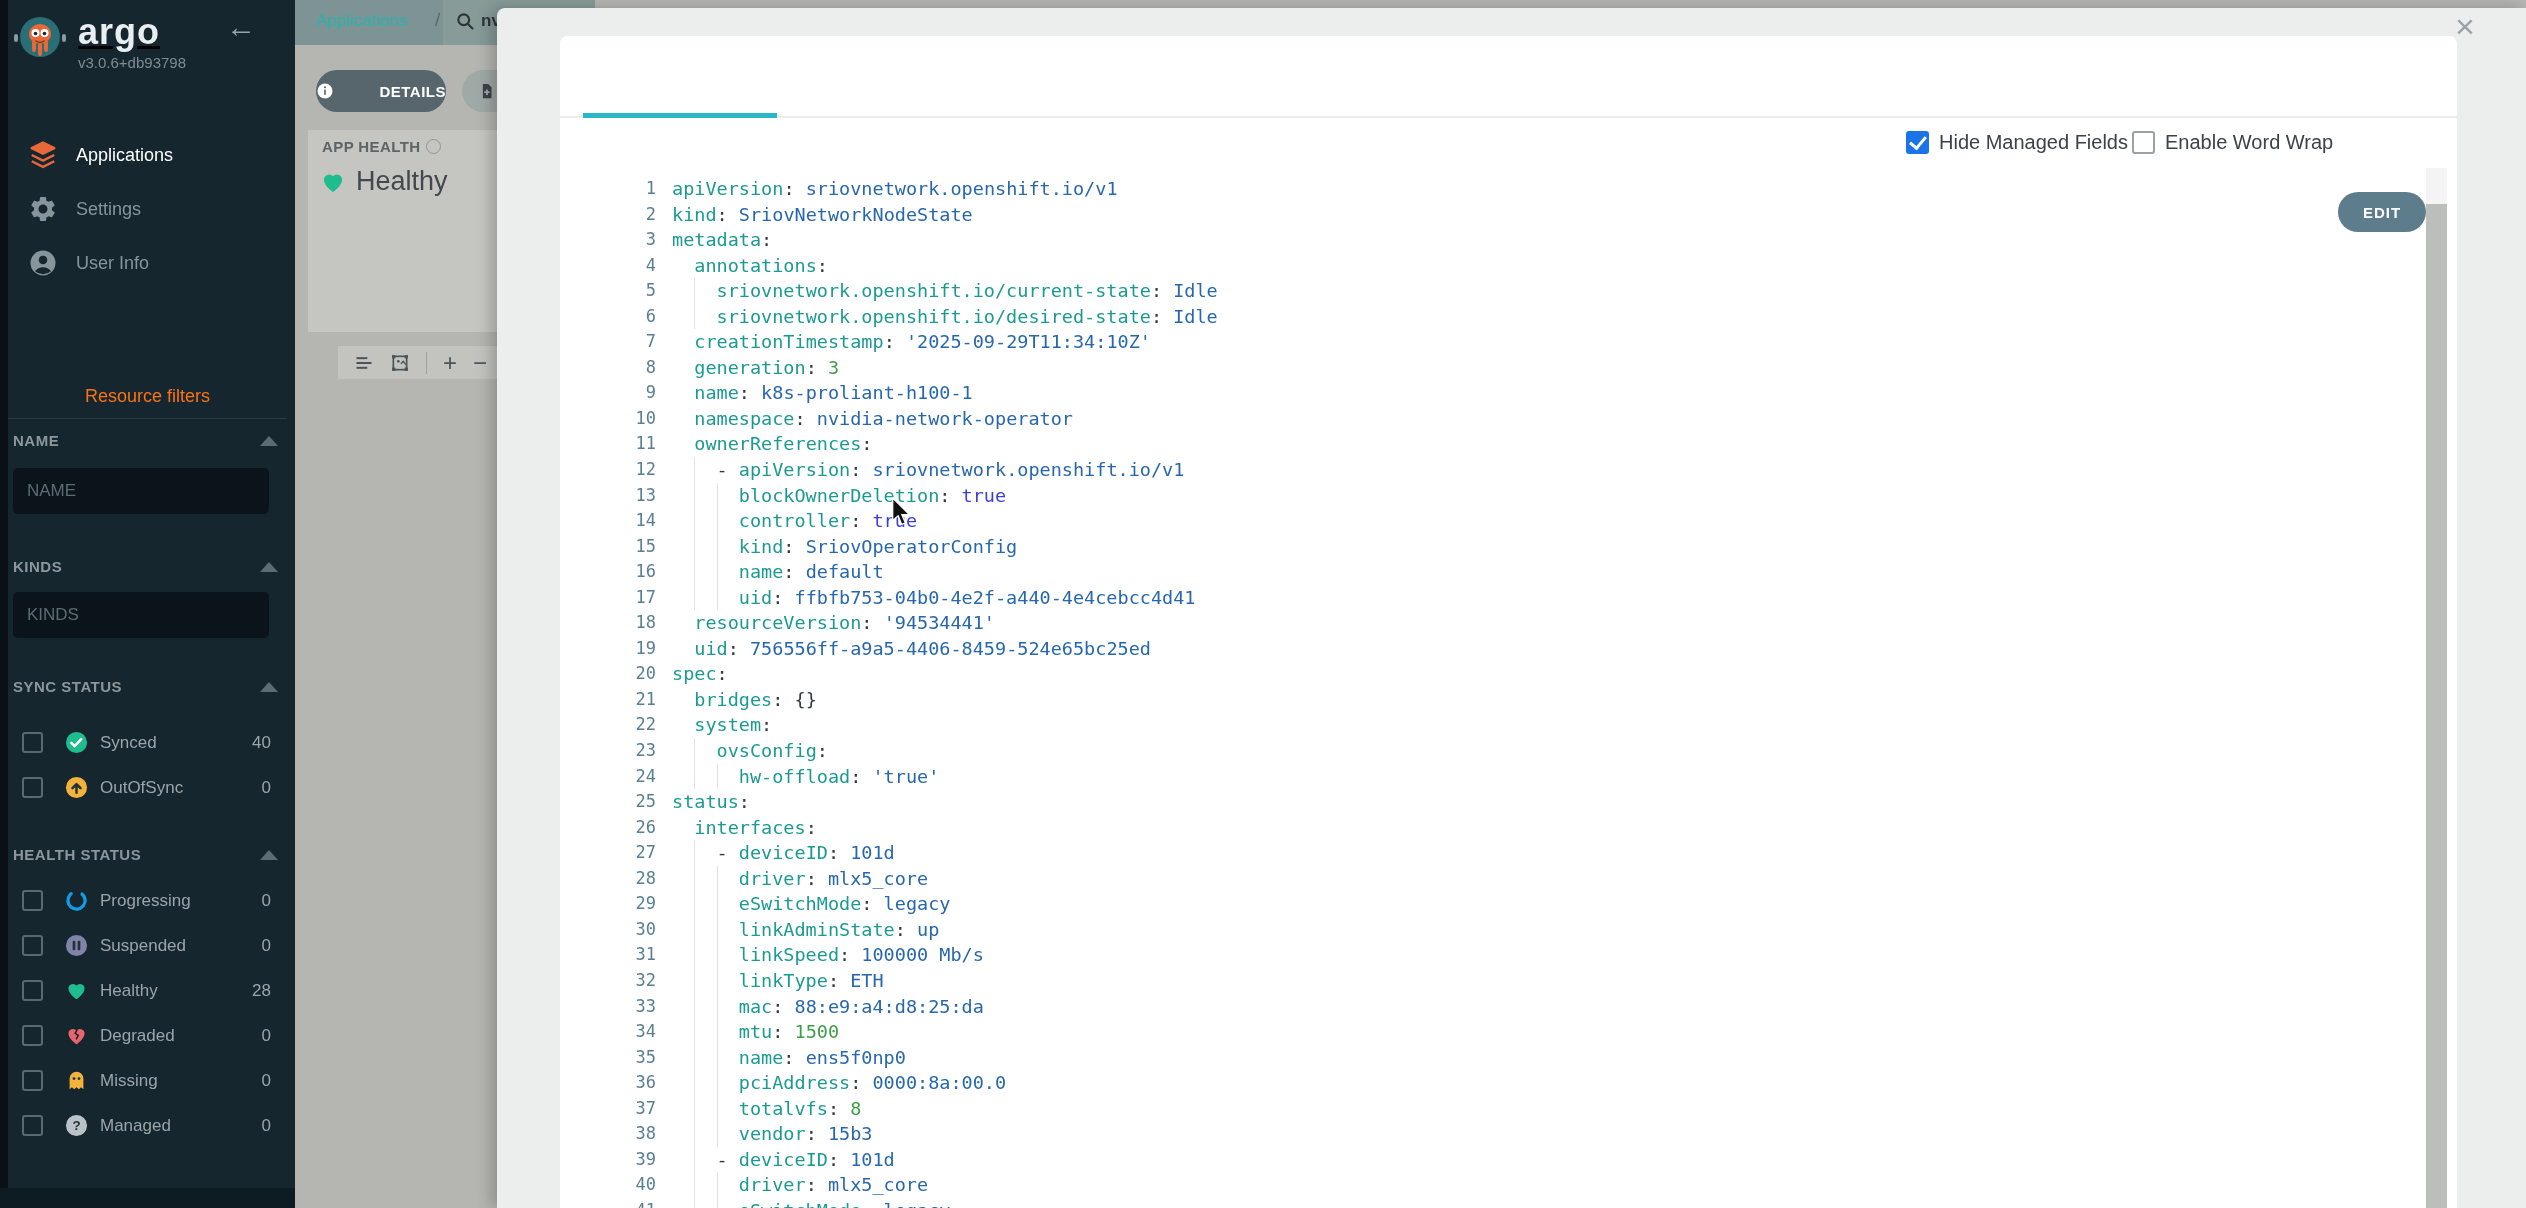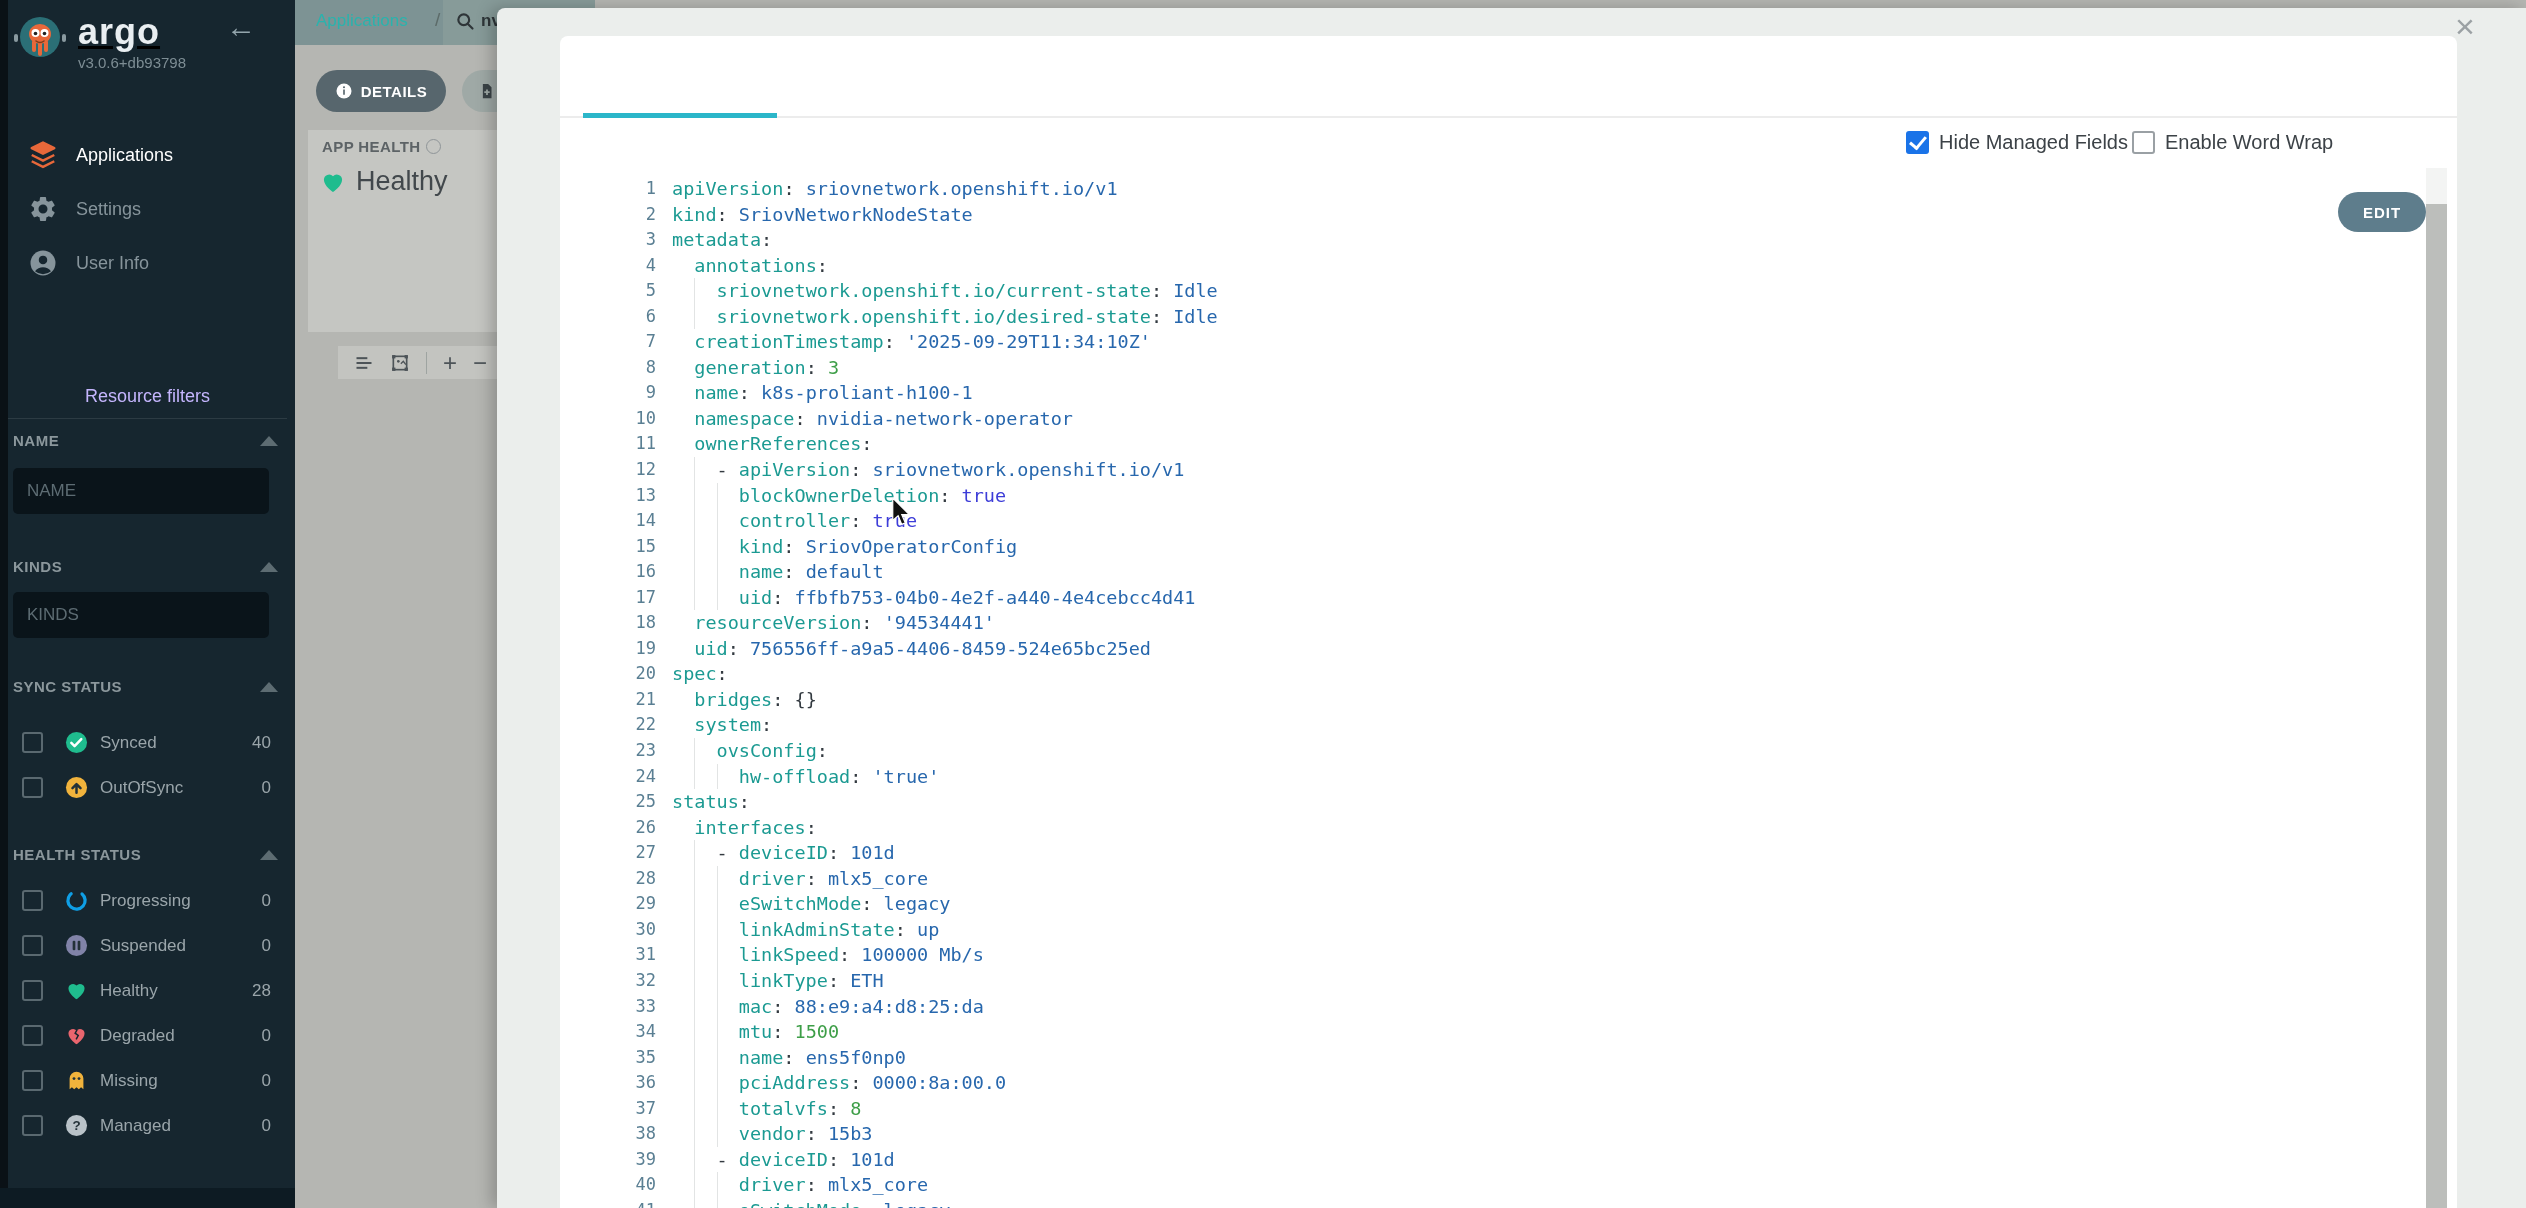--- a/index.html
+++ b/index.html
@@ -12,21 +12,21 @@
   .logo-row{position:absolute;left:14px;top:12px;display:flex;align-items:flex-start;text-decoration:underline;}
   .logo-badge{width:52px;height:52px;}
   .wordmark{color:#e9eef1;font-size:36px;font-weight:700;letter-spacing:1px;margin-left:12px;line-height:40px;}
   .version{position:absolute;left:78px;top:54px;color:#7d8d94;font-size:15px;}
   .back-arrow{position:absolute;left:226px;top:10px;color:#93a5ac;font-size:30px;cursor:pointer;}
   .nav{position:absolute;left:0;top:128px;width:295px;}
   .nav-item{height:54px;display:flex;align-items:center;cursor:pointer;color:#86949b;font-size:18px;}
   .nav-item.active{color:#ffffff;}
   .nav-item .nicon{width:30px;height:30px;margin-left:28px;margin-right:18px;flex:0 0 auto;}
   .nav-item .nicon svg{width:100%;height:100%;}
-  .filters-title{position:absolute;left:0;top:386px;width:295px;text-align:center;color:#c4b5fd;font-size:18px;}
+  .filters-title{position:absolute;left:0;top:386px;width:295px;text-align:center;color:#f97316;font-size:18px;}
   .filters-hr{position:absolute;left:8px;top:418px;width:279px;border-top:1px solid #2c3b43;}
   .sec-head{position:absolute;left:13px;width:265px;color:#8b979c;font-size:15px;font-weight:bold;letter-spacing:.5px;display:flex;justify-content:space-between;align-items:center;}
   .tri-up{width:0;height:0;border-left:9px solid transparent;border-right:9px solid transparent;border-bottom:10px solid #5d6c72;cursor:pointer;}
   .side-input{position:absolute;left:13px;width:256px;height:46px;background:#0a141a;border:none;border-radius:5px;
               color:#c7d0d4;font-size:17px;padding:0 14px;box-sizing:border-box;font-family:"Liberation Sans",sans-serif;}
   .side-input::placeholder{color:#5d6c73;}
   .status-list{position:absolute;left:0;width:295px;}
   .status-row{height:45px;display:flex;align-items:center;}
   .cbx{width:17px;height:17px;border:2px solid #5a6970;border-radius:3px;margin-left:22px;flex:0 0 auto;cursor:pointer;background:transparent;}
   .sicon{width:23px;height:23px;margin-left:22px;flex:0 0 auto;}
@@ -35,21 +35,21 @@
   .scount{color:#9aa5aa;font-size:17px;margin-right:24px;}
   
   #dimmed{position:absolute;left:295px;top:0;width:300px;height:1208px;background:#b5b6b2;z-index:1;}
   .topbar{position:absolute;left:0;top:0;width:300px;height:45px;background:#879b99;}
   .topbar-tab{position:absolute;left:0;top:0;width:148px;height:45px;background:#7d9394;}
   .crumb{position:absolute;left:21px;top:11px;font-size:17px;color:#2ab3ad;cursor:pointer;}
   .crumb-sep{position:absolute;left:140px;top:9px;font-size:19px;color:#5c6b69;}
   .tsearch-icon{position:absolute;left:160px;top:11px;width:20px;height:20px;}
   .tsearch-text{position:absolute;left:186px;top:11px;font-size:17px;color:#2e3538;font-weight:bold;}
   .details-btn{position:absolute;left:21px;top:70px;width:130px;height:42px;border-radius:21px;background:#57666d;
-               display:flex;align-items:center;justify-content:center;gap:8px;color:#fff;font-size:15px;font-weight:bold;letter-spacing:.5px;cursor:pointer;}
+               display:flex;align-items:center;justify-content:space-between;gap:8px;color:#fff;font-size:15px;font-weight:bold;letter-spacing:.5px;cursor:pointer;}
   .details-btn .iicon{width:18px;height:18px;}
   .diff-btn{position:absolute;left:167px;top:70px;width:70px;height:42px;border-radius:21px;background:#9fa9a6;
             display:flex;align-items:center;gap:6px;padding-left:16px;color:#3c4347;font-size:15px;font-weight:bold;cursor:pointer;box-sizing:border-box;}
   .app-card{position:absolute;left:13px;top:130px;width:287px;height:202px;background:#c5c6c2;}
   .app-health-label{position:absolute;left:14px;top:8px;font-size:15px;font-weight:bold;color:#5d6366;letter-spacing:.4px;}
   .help-dot{display:inline-block;width:13px;height:13px;border:1px solid #8f9598;border-radius:50%;margin-left:6px;vertical-align:-2px;}
   .app-health-value{position:absolute;left:12px;top:36px;display:flex;align-items:center;gap:10px;color:#42484c;font-size:27px;}
   .app-health-value .hicon{width:26px;height:26px;}
   .map-toolbar{position:absolute;left:43px;top:346px;width:257px;height:33px;background:#c3c4c0;display:flex;align-items:center;color:#4d5458;}
   .map-toolbar .ticon{width:20px;height:20px;margin-left:16px;cursor:pointer;}

